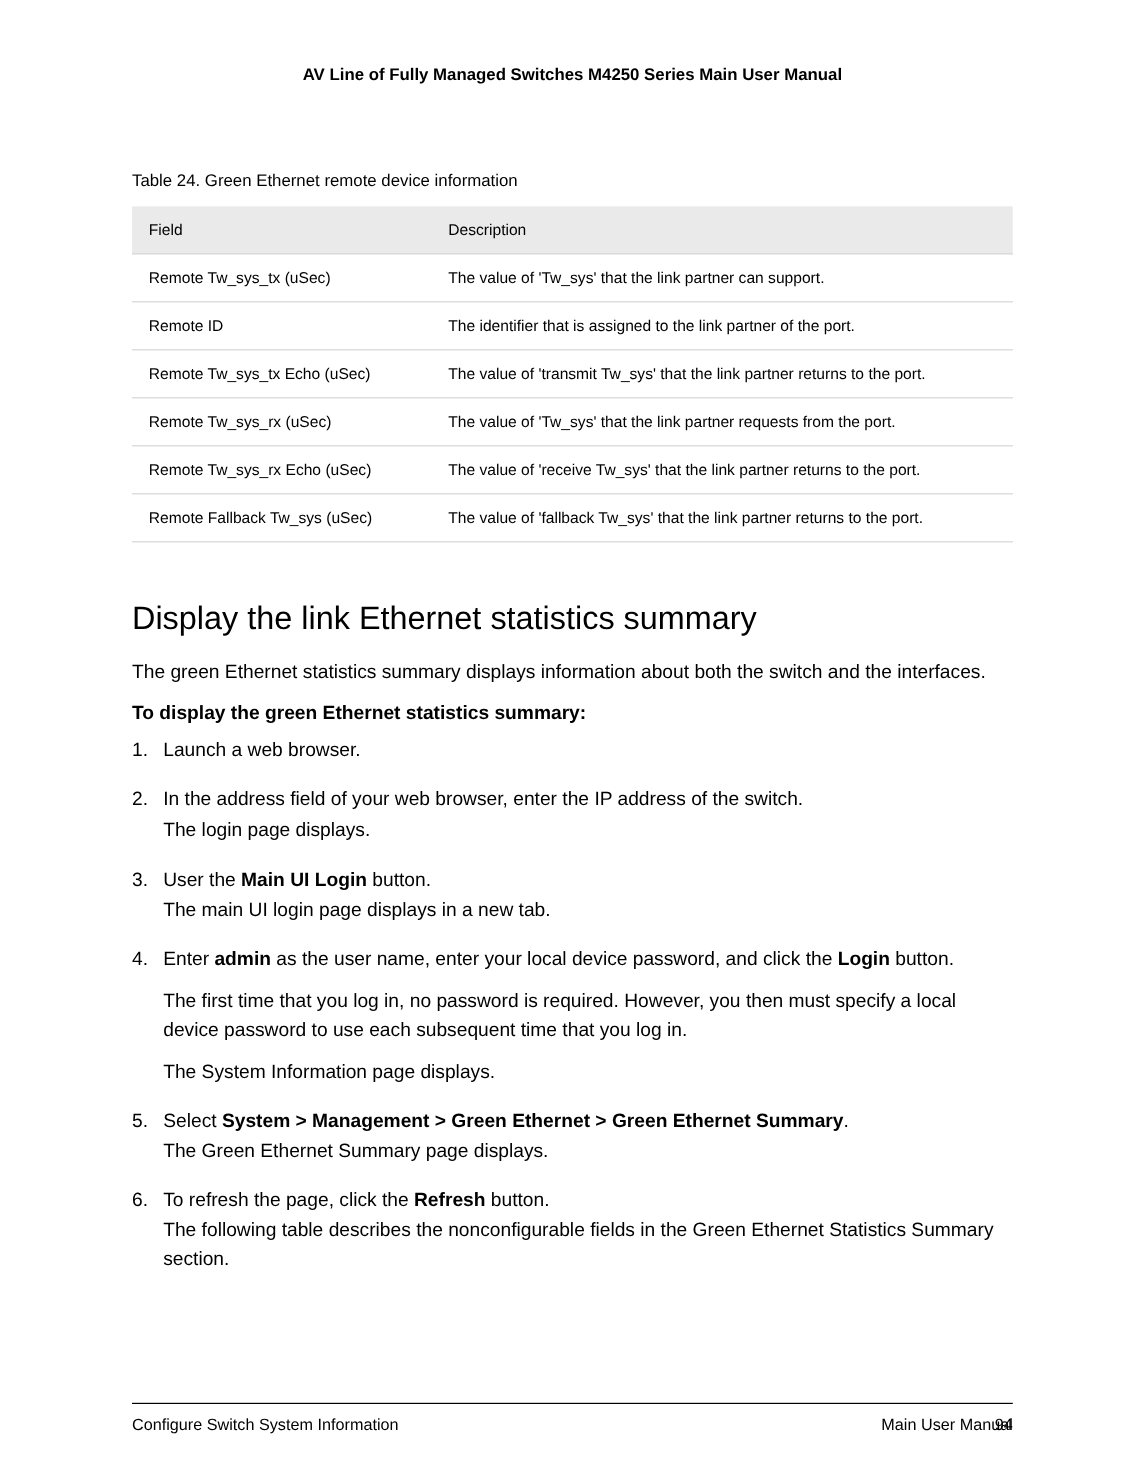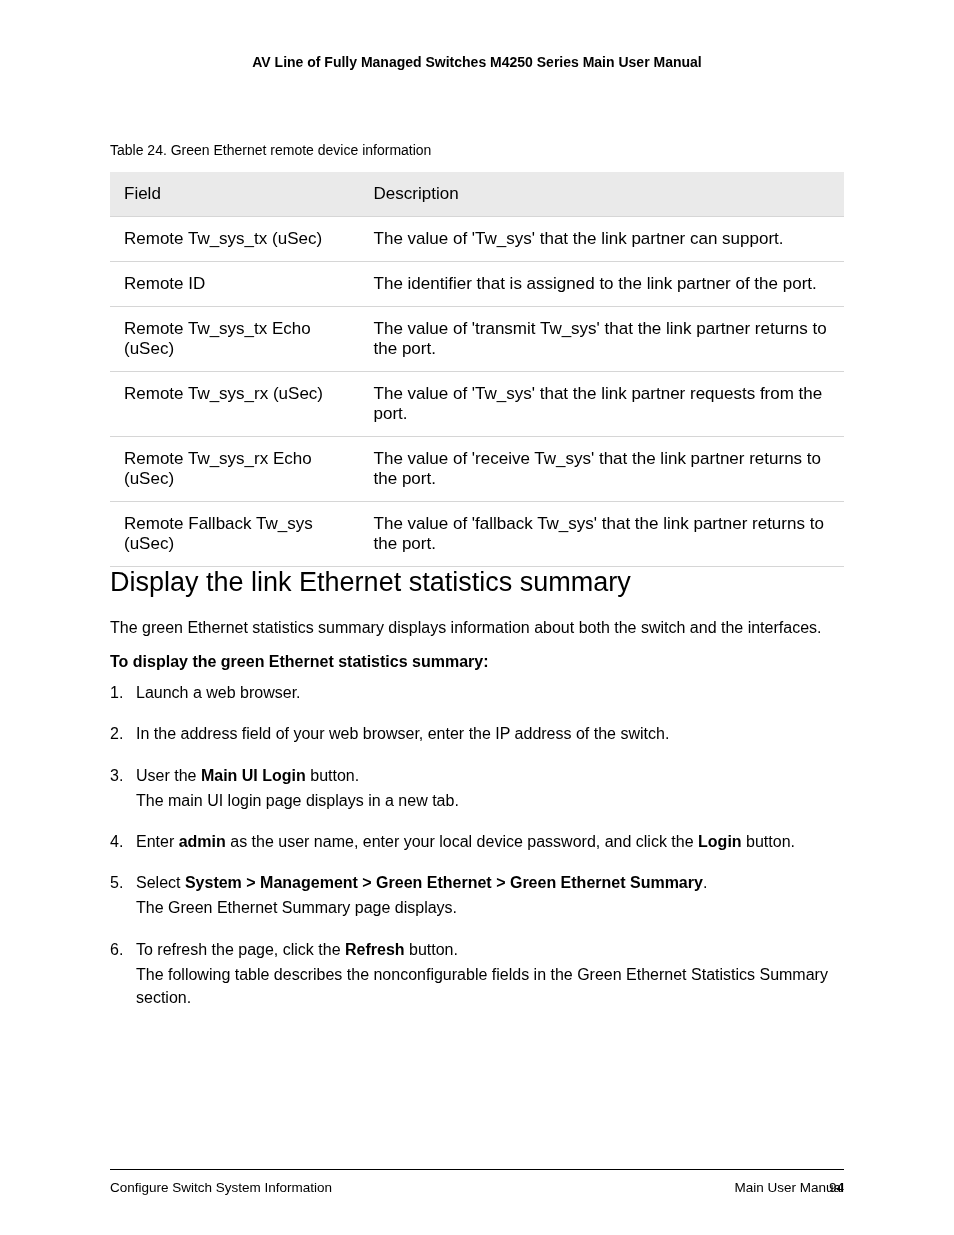--- a/index.html
+++ b/index.html
@@ -18,21 +18,22 @@
       font-size: 14px;
       margin-bottom: 72px;
     }
     .table-caption {
       font-size: 14px;
       margin-bottom: 14px;
     }
     table {
       width: 100%;
       border-collapse: collapse;
-      font-size: 17px;
+      font-size: 13px;
+      margin-bottom: 48px;
     }
     th {
       background: #eaeaea;
       font-weight: normal;
       text-align: left;
       padding: 12px 14px;
       border-bottom: 1px solid #d6d6d6;
     }
     td {
       padding: 12px 14px;
@@ -136,27 +137,30 @@
 <p class="intro">The green Ethernet statistics summary displays information about both the switch and the interfaces.</p>
 
 <p class="procedure-head">To display the green Ethernet statistics summary:</p>
 
 <ol class="steps">
   <li>
     <span class="step-main">Launch a web browser.</span>
   </li>
   <li>
     <span class="step-main">In the address field of your web browser, enter the IP address of the switch.</span>
+    <span class="step-sub">The login page displays.</span>
   </li>
   <li>
     <span class="step-main"><span>User the </span><b>Main UI Login</b><span> button.</span></span>
     <span class="step-sub">The main UI login page displays in a new tab.</span>
   </li>
   <li>
     <span class="step-main"><span>Enter </span><b>admin</b><span> as the user name, enter your local device password, and click the </span><b>Login</b><span> button.</span></span>
+    <span class="step-para">The first time that you log in, no password is required. However, you then must specify a local device password to use each subsequent time that you log in.</span>
+    <span class="step-para">The System Information page displays.</span>
   </li>
   <li>
     <span class="step-main"><span>Select </span><b>System &gt; Management &gt; Green Ethernet &gt; Green Ethernet Summary</b><span>.</span></span>
     <span class="step-sub">The Green Ethernet Summary page displays.</span>
   </li>
   <li>
     <span class="step-main"><span>To refresh the page, click the </span><b>Refresh</b><span> button.</span></span>
     <span class="step-sub">The following table describes the nonconfigurable fields in the Green Ethernet Statistics Summary section.</span>
   </li>
 </ol>

